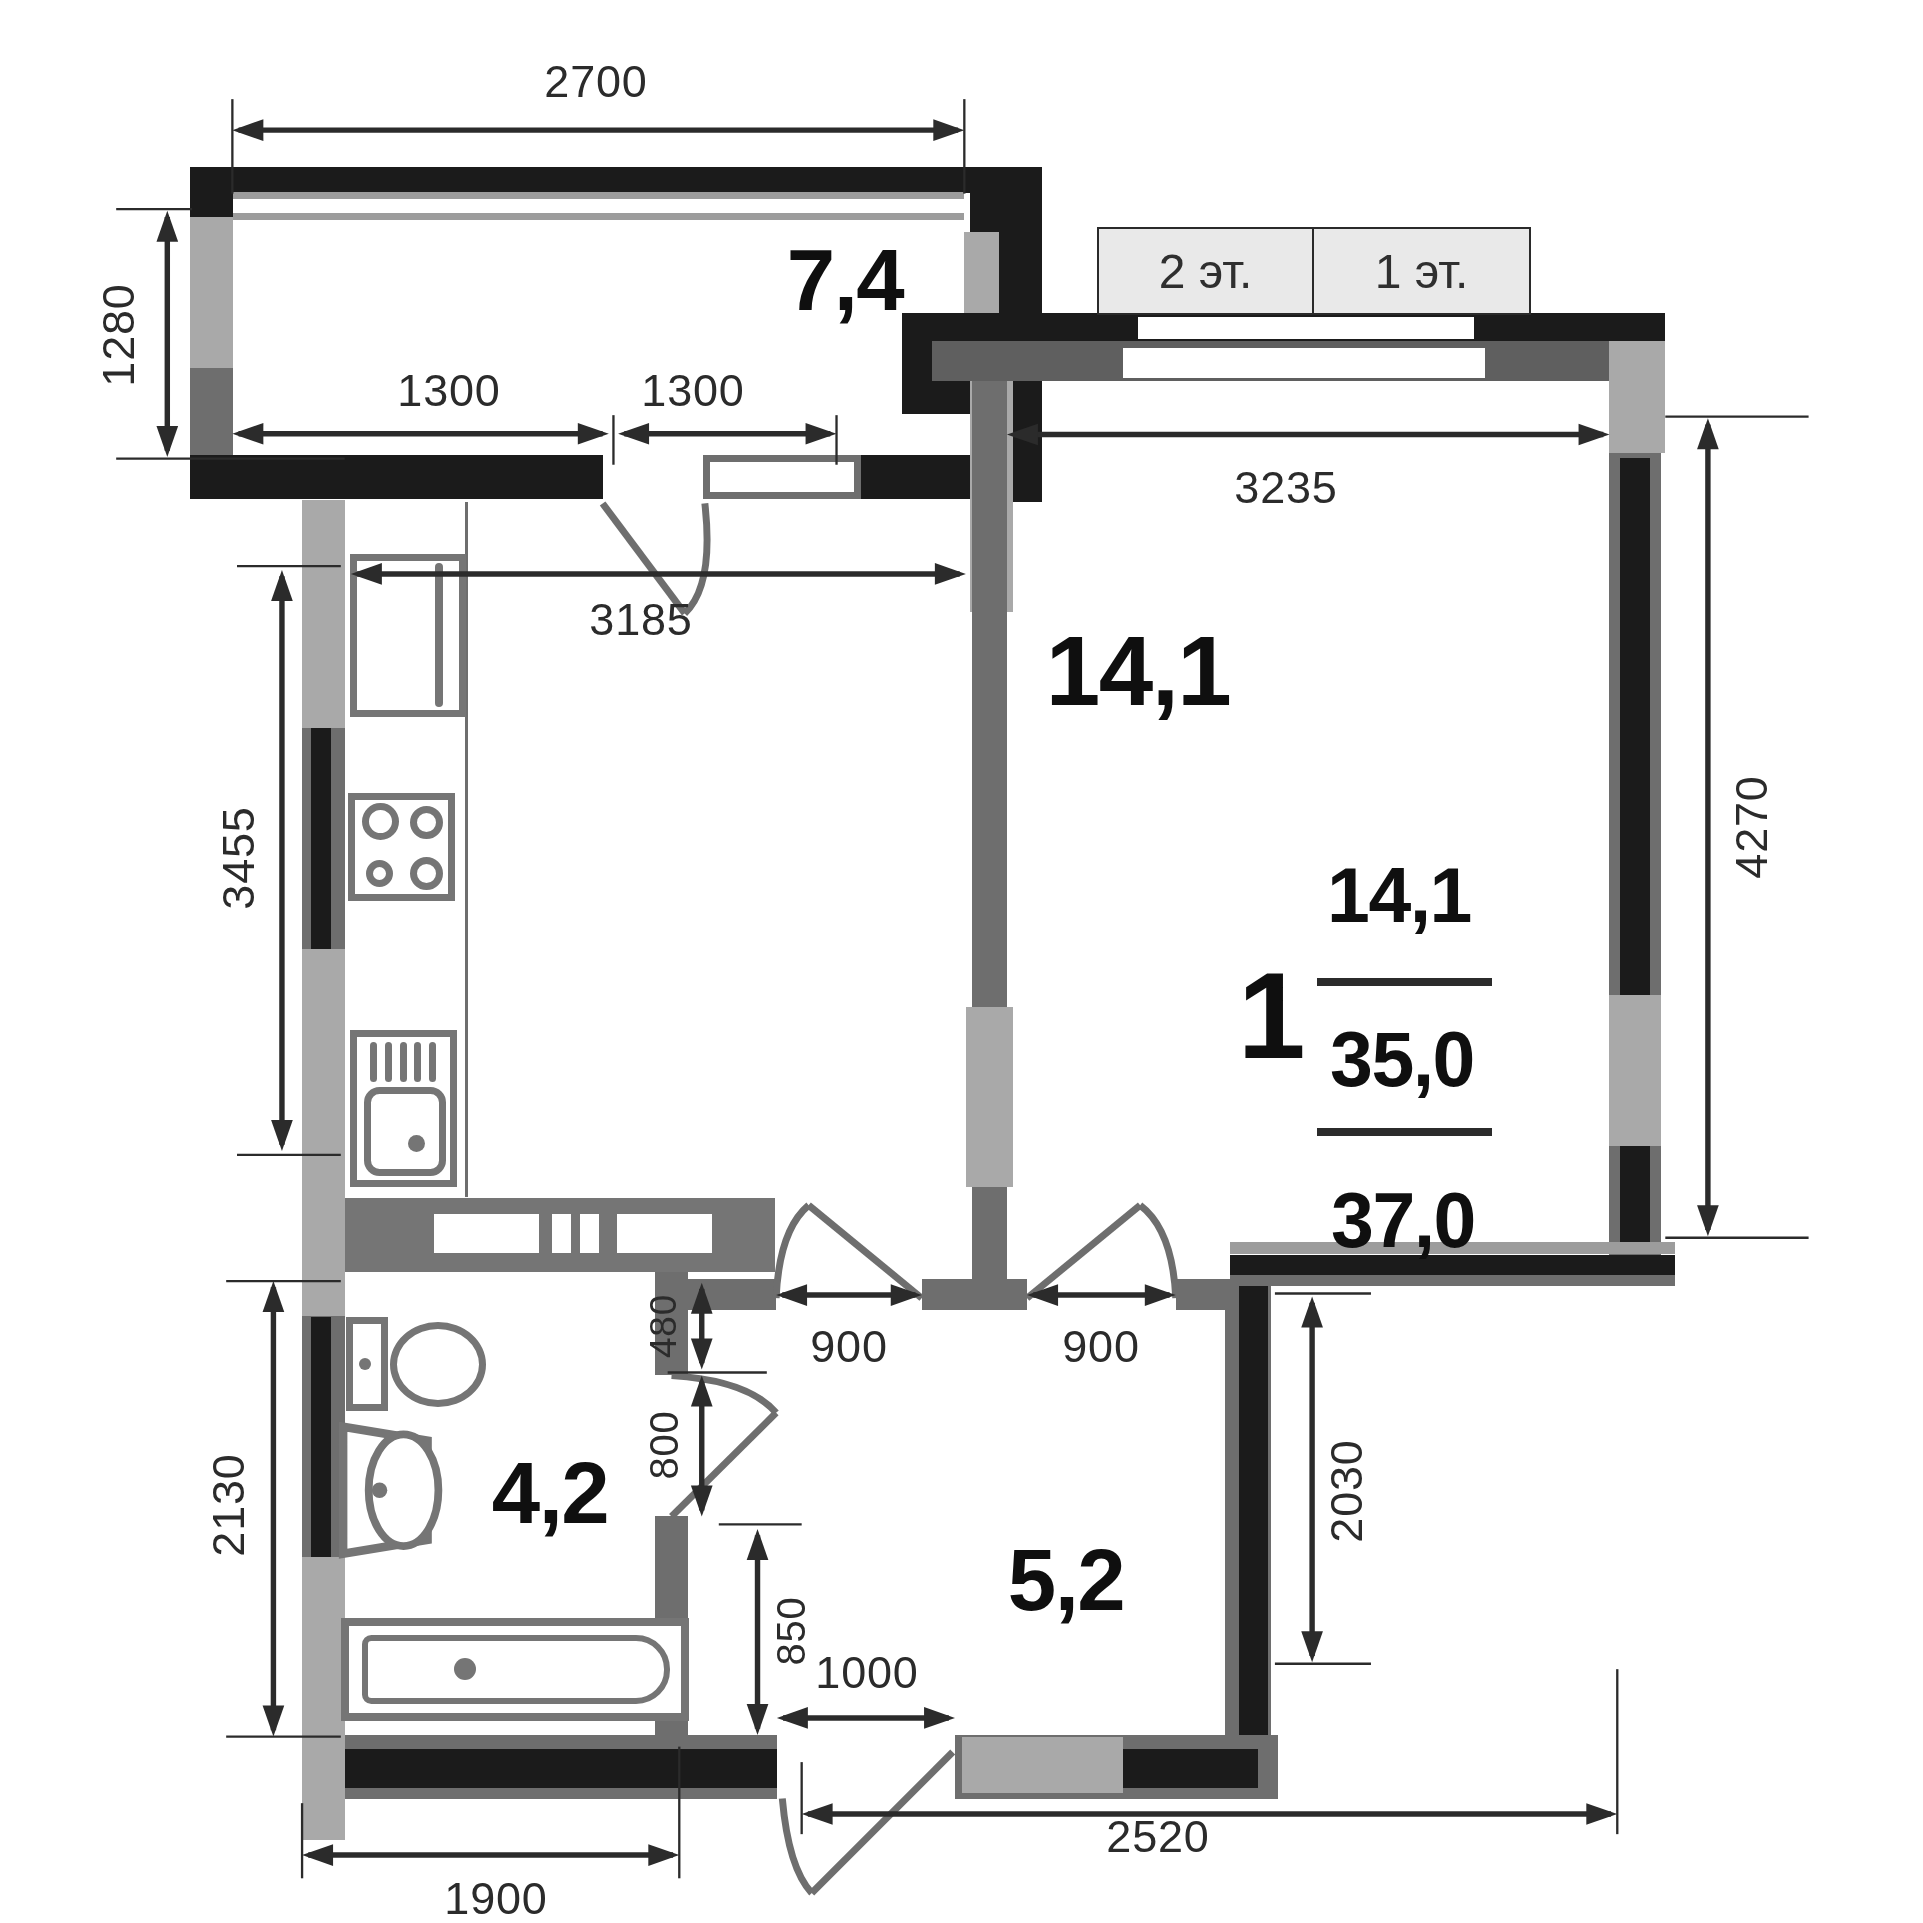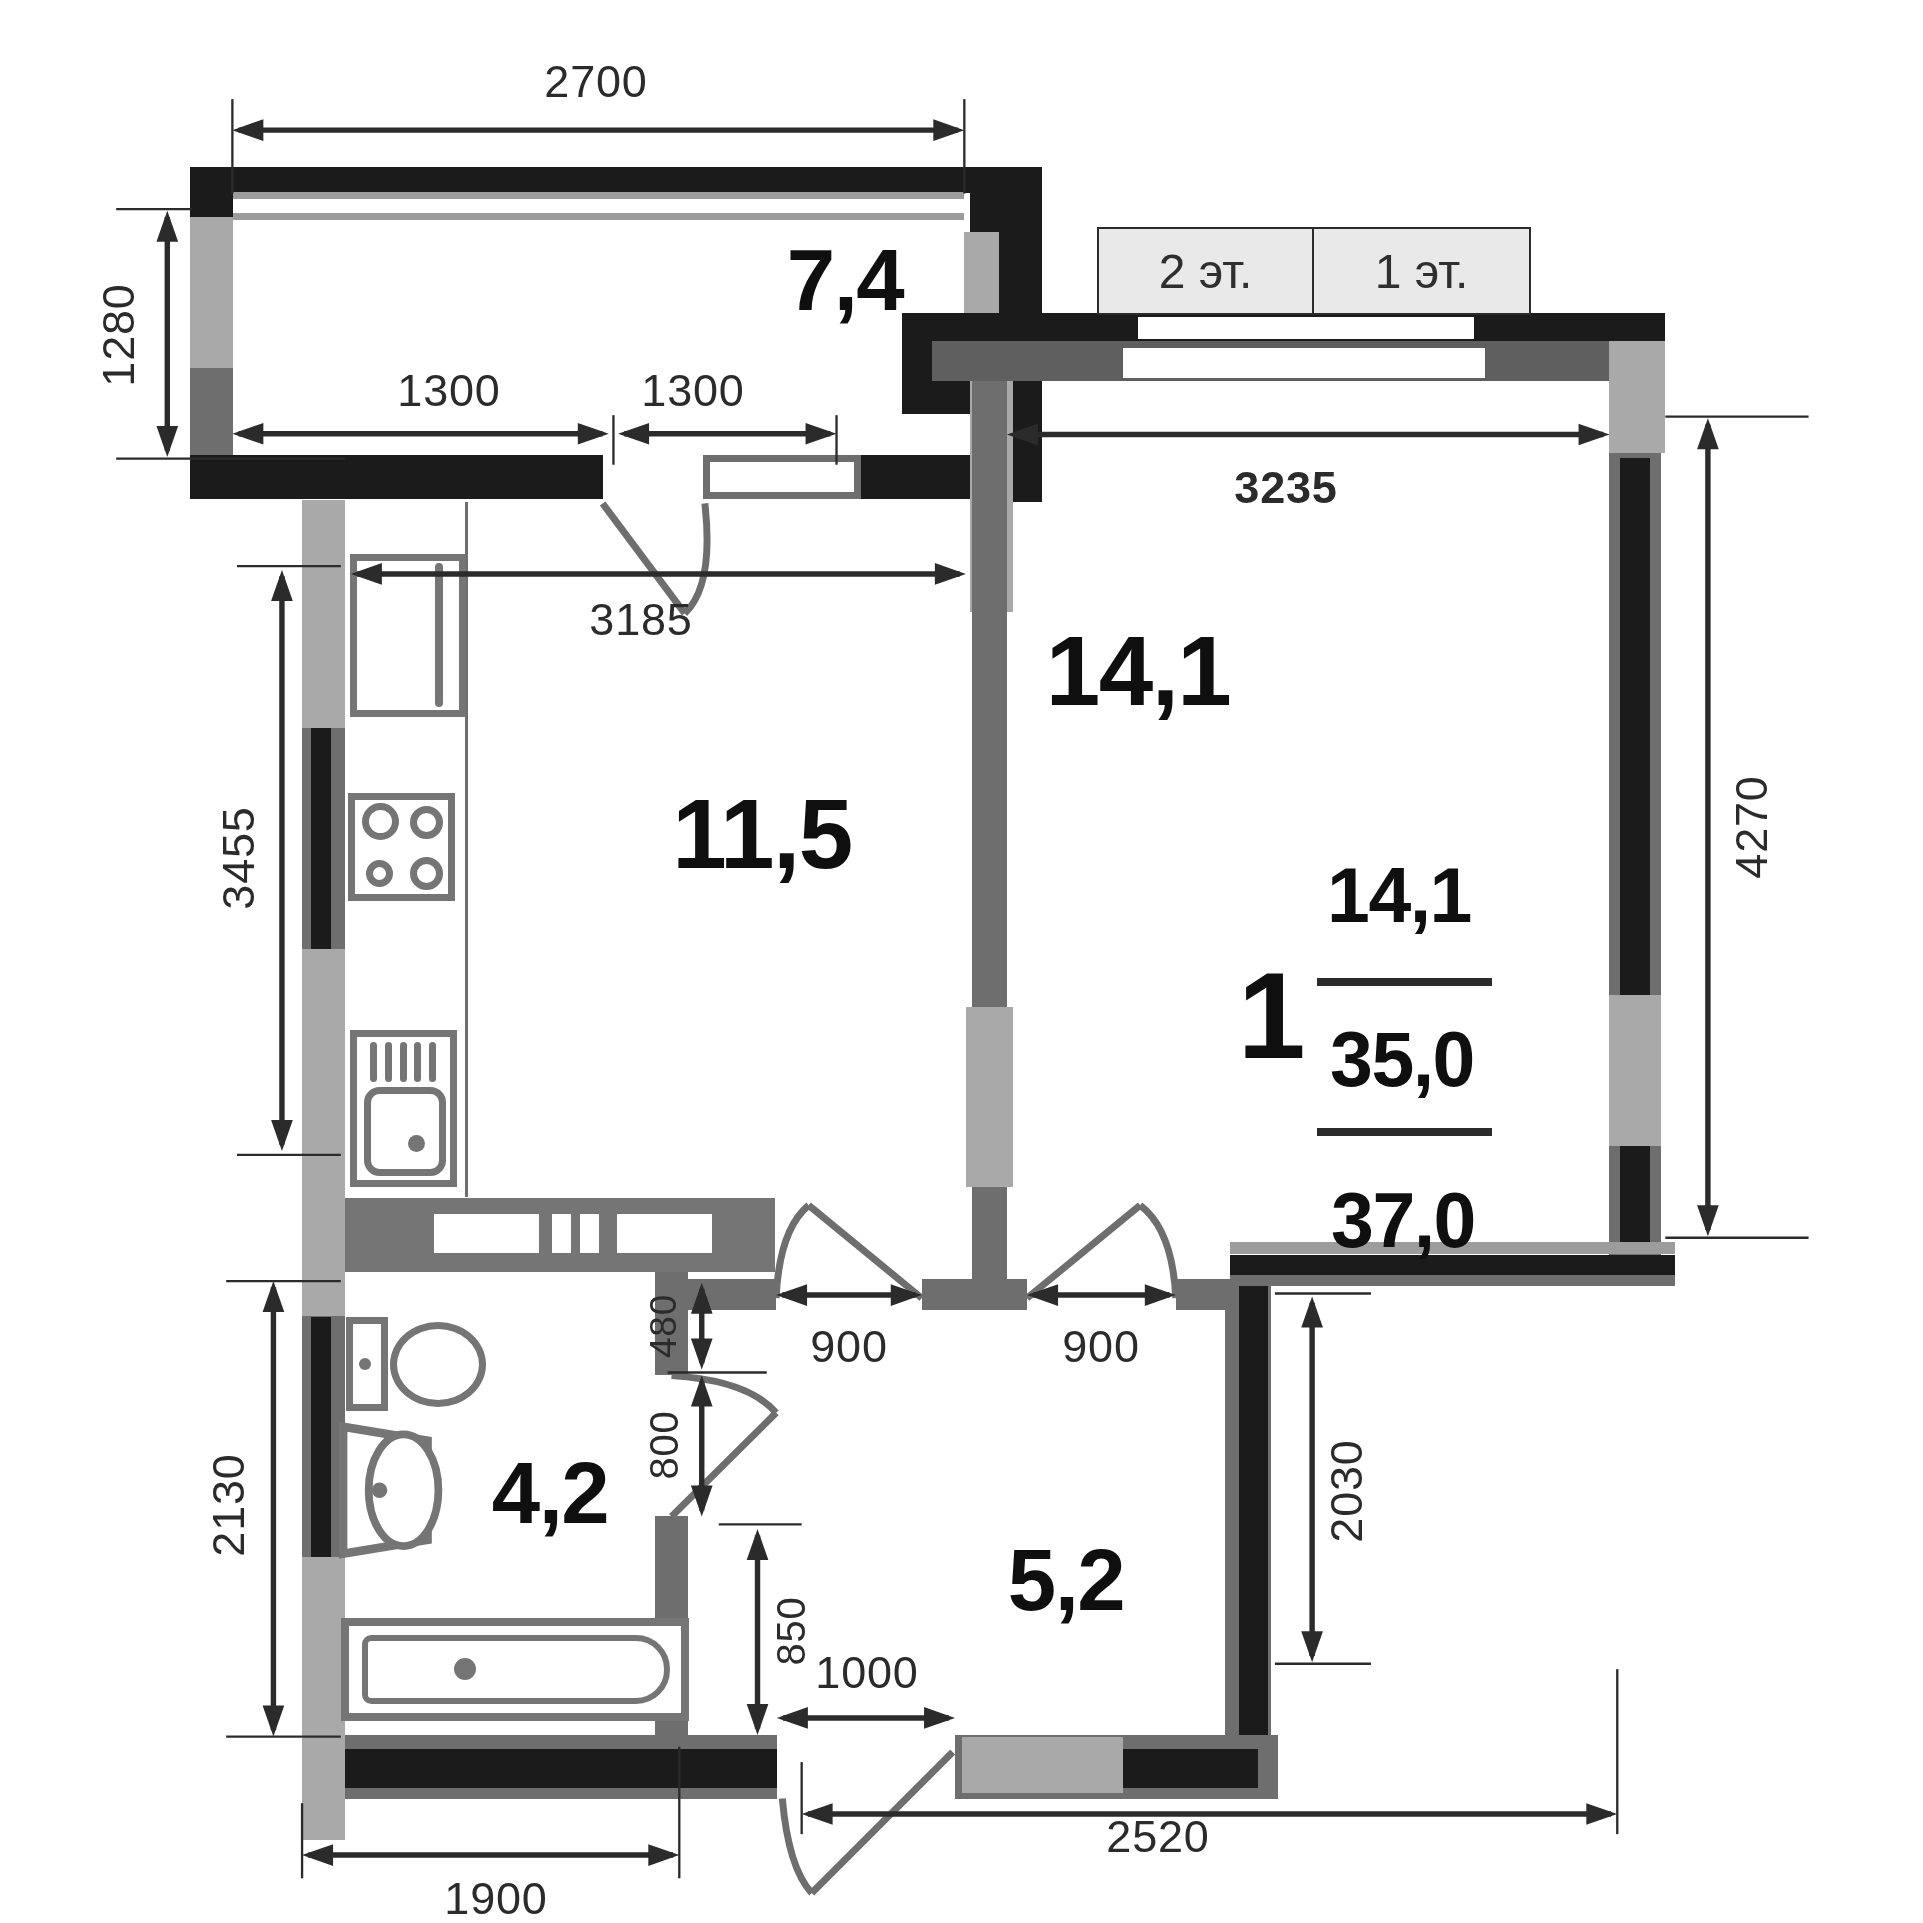--- a/index.html
+++ b/index.html
@@ -267,40 +267,39 @@
   </svg>
 
   <div class="btn" style="left:1097px;top:227px;width:217px;height:88px;">
     <span>2 эт.</span>
   </div>
   <div class="btn" style="left:1314px;top:227px;width:217px;height:88px;border-left:none;">
     <span>1 эт.</span>
   </div>
 
   <div class="room-lab room-small" style="left:845px;top:280px;">7,4</div>
-  <div class="room-lab room-big" style="left:762px;top:834px;">11,5</div>
   <div class="room-lab room-big" style="left:1138px;top:671px;">14,1</div>
   <div class="room-lab room-small" style="left:550px;top:1493px;">4,2</div>
   <div class="room-lab room-small" style="left:1066px;top:1580px;">5,2</div>
 
   <div class="sum-num sum-one" style="left:1271px;top:1016px;">1</div>
   <div class="sum-num" style="left:1399px;top:895px;">14,1</div>
   <div class="sum-line" style="left:1317px;top:978px;width:175px;"></div>
   <div class="sum-num" style="left:1402px;top:1059px;">35,0</div>
   <div class="sum-line" style="left:1317px;top:1128px;width:175px;"></div>
   <div class="sum-num" style="left:1403px;top:1220px;">37,0</div>
 
   <div class="lab" style="left:596px;top:82px;">2700</div>
   <div class="lab v" style="left:119px;top:335px;">1280</div>
   <div class="lab" style="left:449px;top:391px;">1300</div>
   <div class="lab" style="left:693px;top:391px;">1300</div>
   <div class="lab" style="left:641px;top:620px;">3185</div>
   <div class="lab v" style="left:239px;top:858px;">3455</div>
   <div class="lab v" style="left:229px;top:1505px;">2130</div>
-  <div class="lab" style="left:1286px;top:488px;font-weight:bold;">3235</div>
+  <div class="lab" style="left:1286px;top:488px;">3235</div>
   <div class="lab v" style="left:1752px;top:827px;">4270</div>
   <div class="lab" style="left:849px;top:1347px;">900</div>
   <div class="lab" style="left:1101px;top:1347px;">900</div>
   <div class="lab v" style="left:664px;top:1326px;font-size:37px;">480</div>
   <div class="lab v" style="left:664px;top:1445px;font-size:40px;">800</div>
   <div class="lab v" style="left:791px;top:1631px;font-size:40px;">850</div>
   <div class="lab v" style="left:1347px;top:1491px;">2030</div>
   <div class="lab" style="left:867px;top:1673px;">1000</div>
   <div class="lab" style="left:1158px;top:1837px;">2520</div>
   <div class="lab" style="left:496px;top:1899px;">1900</div>

